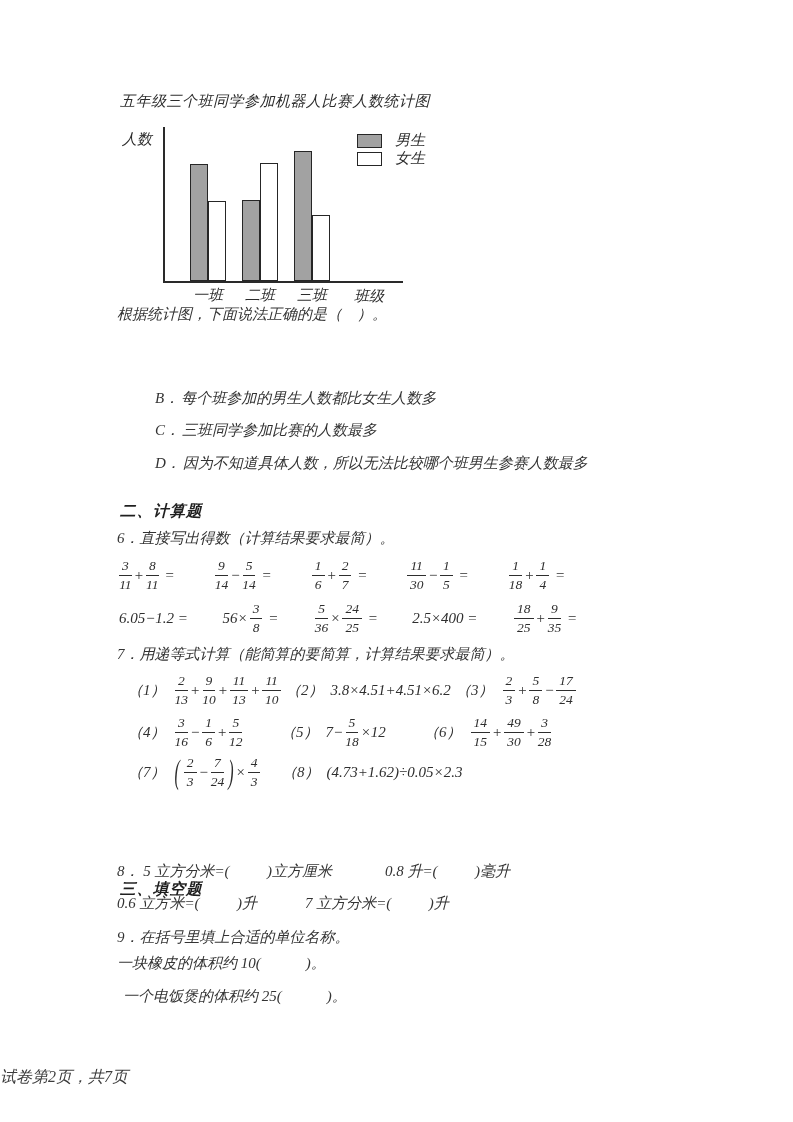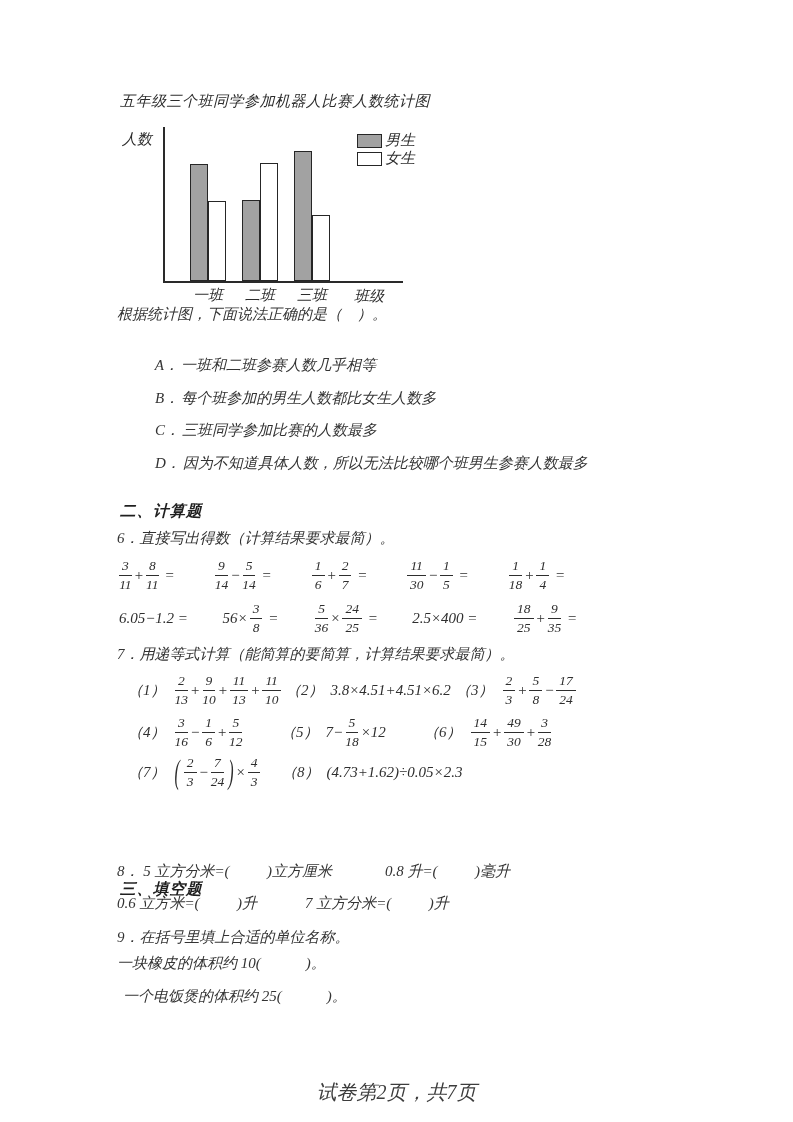--- a/index.html
+++ b/index.html
@@ -1,32 +1,32 @@
 <!DOCTYPE html>
 <html><head>
 <meta charset="utf-8">
 <style>
   html,body{margin:0;padding:0;background:#fff;}
   .page{position:relative;width:793px;height:1122px;background:#ffffff;overflow:hidden;
         font-family:"Liberation Serif",serif;color:#333;font-style:italic;}
   .abs{position:absolute;}
   .text{font-size:15px;line-height:1.3;white-space:pre-wrap;}
   .heading{font-weight:bold;font-size:15.5px;color:#1f1f1f;letter-spacing:1px;}
-  .footer{position:absolute;left:0;right:0;text-align:center;font-size:20px;color:#3c3c3c;margin-top:12px;}
+  .footer{position:absolute;left:0;right:0;text-align:left;font-size:16px;color:#3c3c3c;}
 
   
   .chart{position:absolute;left:120px;top:125px;width:312px;height:192px;}
   .chart-title{position:absolute;left:120px;top:92px;font-size:15px;color:#2c2c2c;letter-spacing:.5px;}
   .axis-y{position:absolute;left:43px;top:2px;width:1.5px;height:155px;background:#2a2a2a;}
   .axis-x{position:absolute;left:43px;top:156px;width:240px;height:1.5px;background:#2a2a2a;}
   .bar{position:absolute;box-sizing:border-box;border:1.3px solid #262626;}
   .tick{position:absolute;top:161px;width:44px;text-align:center;font-size:15px;color:#2c2c2c;}
   .xlab{position:absolute;left:234px;top:162px;font-size:15px;color:#2c2c2c;}
   .ylab{position:absolute;left:2px;top:5px;font-size:15px;color:#2c2c2c;}
-  .legend-item{position:absolute;display:flex;align-items:center;gap:3px;font-size:15px;color:#2c2c2c;}
+  .legend-item{position:absolute;display:flex;align-items:center;gap:13px;font-size:15px;color:#2c2c2c;}
   .swatch{width:25px;height:14px;box-sizing:border-box;border:1.4px solid #262626;}
 
   
   .option{position:absolute;left:140px;font-size:15px;white-space:pre;}
   .opt-label{margin-right:2px;}
 
   
   .calc-row{position:absolute;display:flex;justify-content:space-between;align-items:center;}
   .expr{display:inline-flex;align-items:center;font-size:15px;color:#2e2e2e;}
   .expr .tok{white-space:pre;}
@@ -64,23 +64,20 @@
         <span class="swatch" style="background: rgb(162, 162, 162);"></span>
         <span>男生</span>
       </div>
       <div class="legend-item" style="left: 237px; top: 24px;">
         <span class="swatch" style="background: rgb(255, 255, 255);"></span>
         <span>女生</span>
       </div>
     </div>
 
   <div class="abs text" style="left:117px;top:305px;">根据统计图，下面说法正确的是（　）。</div>
-  <div class="option" style="top:339px;">
-    <span class="opt-label">A．</span><span>一班和二班参赛人数几乎相等</span>
-  </div>
   <div class="option" style="top:372px;">
     <span class="opt-label">B．</span><span>每个班参加的男生人数都比女生人数多</span>
   </div>
   <div class="option" style="top:404px;">
     <span class="opt-label">C．</span><span>三班同学参加比赛的人数最多</span>
   </div>
   <div class="option" style="top:437px;">
     <span class="opt-label">D．</span><span>因为不知道具体人数，所以无法比较哪个班男生参赛人数最多</span>
   </div>
 

